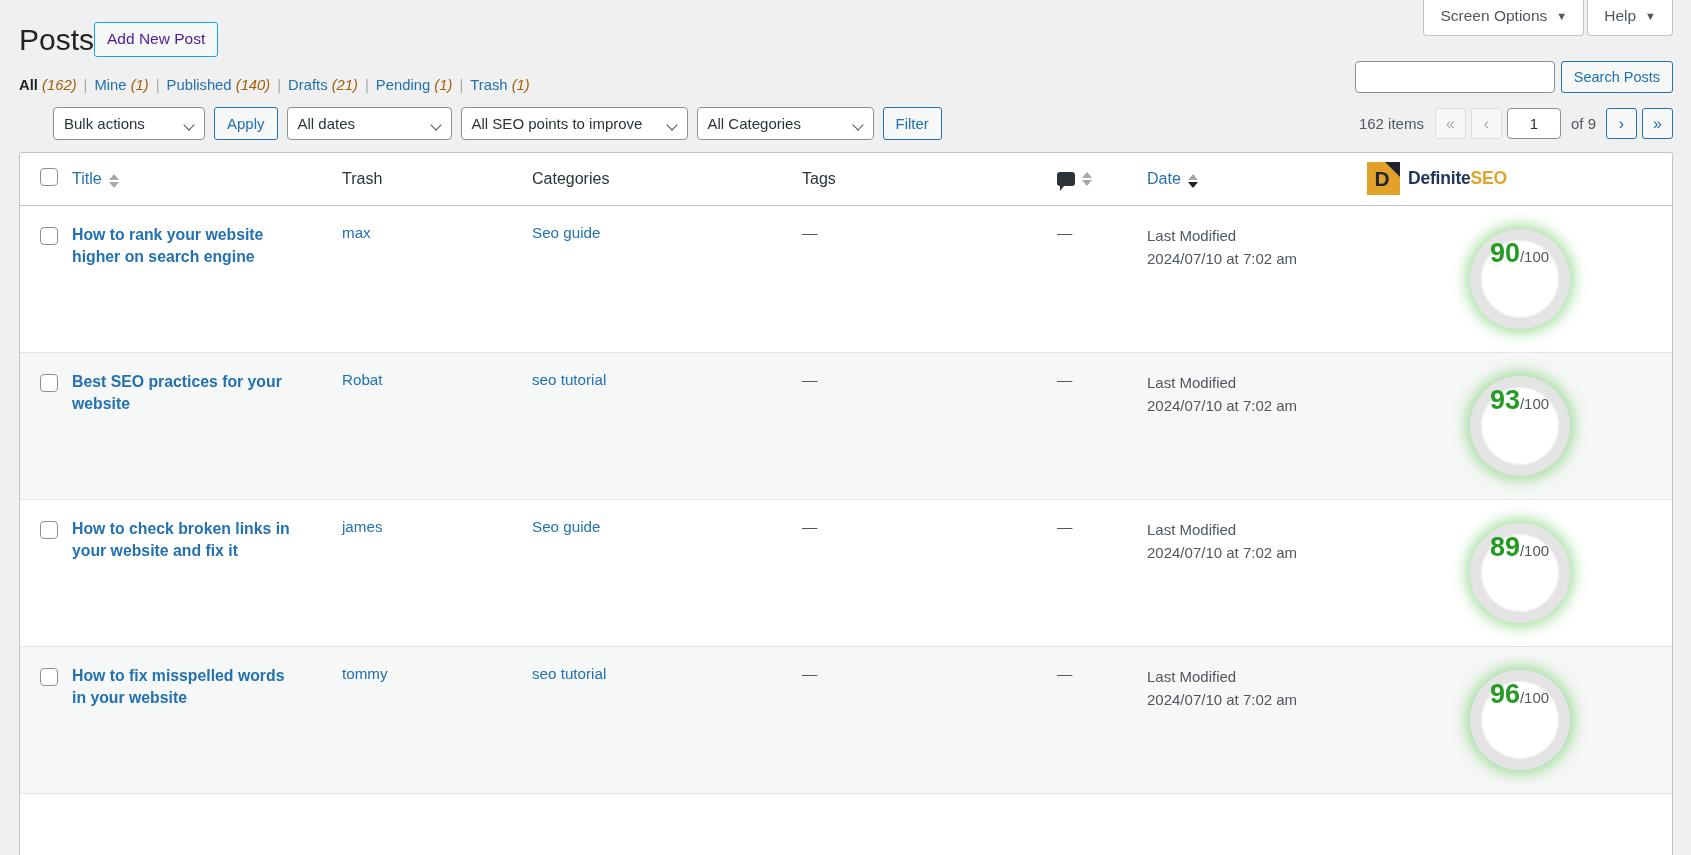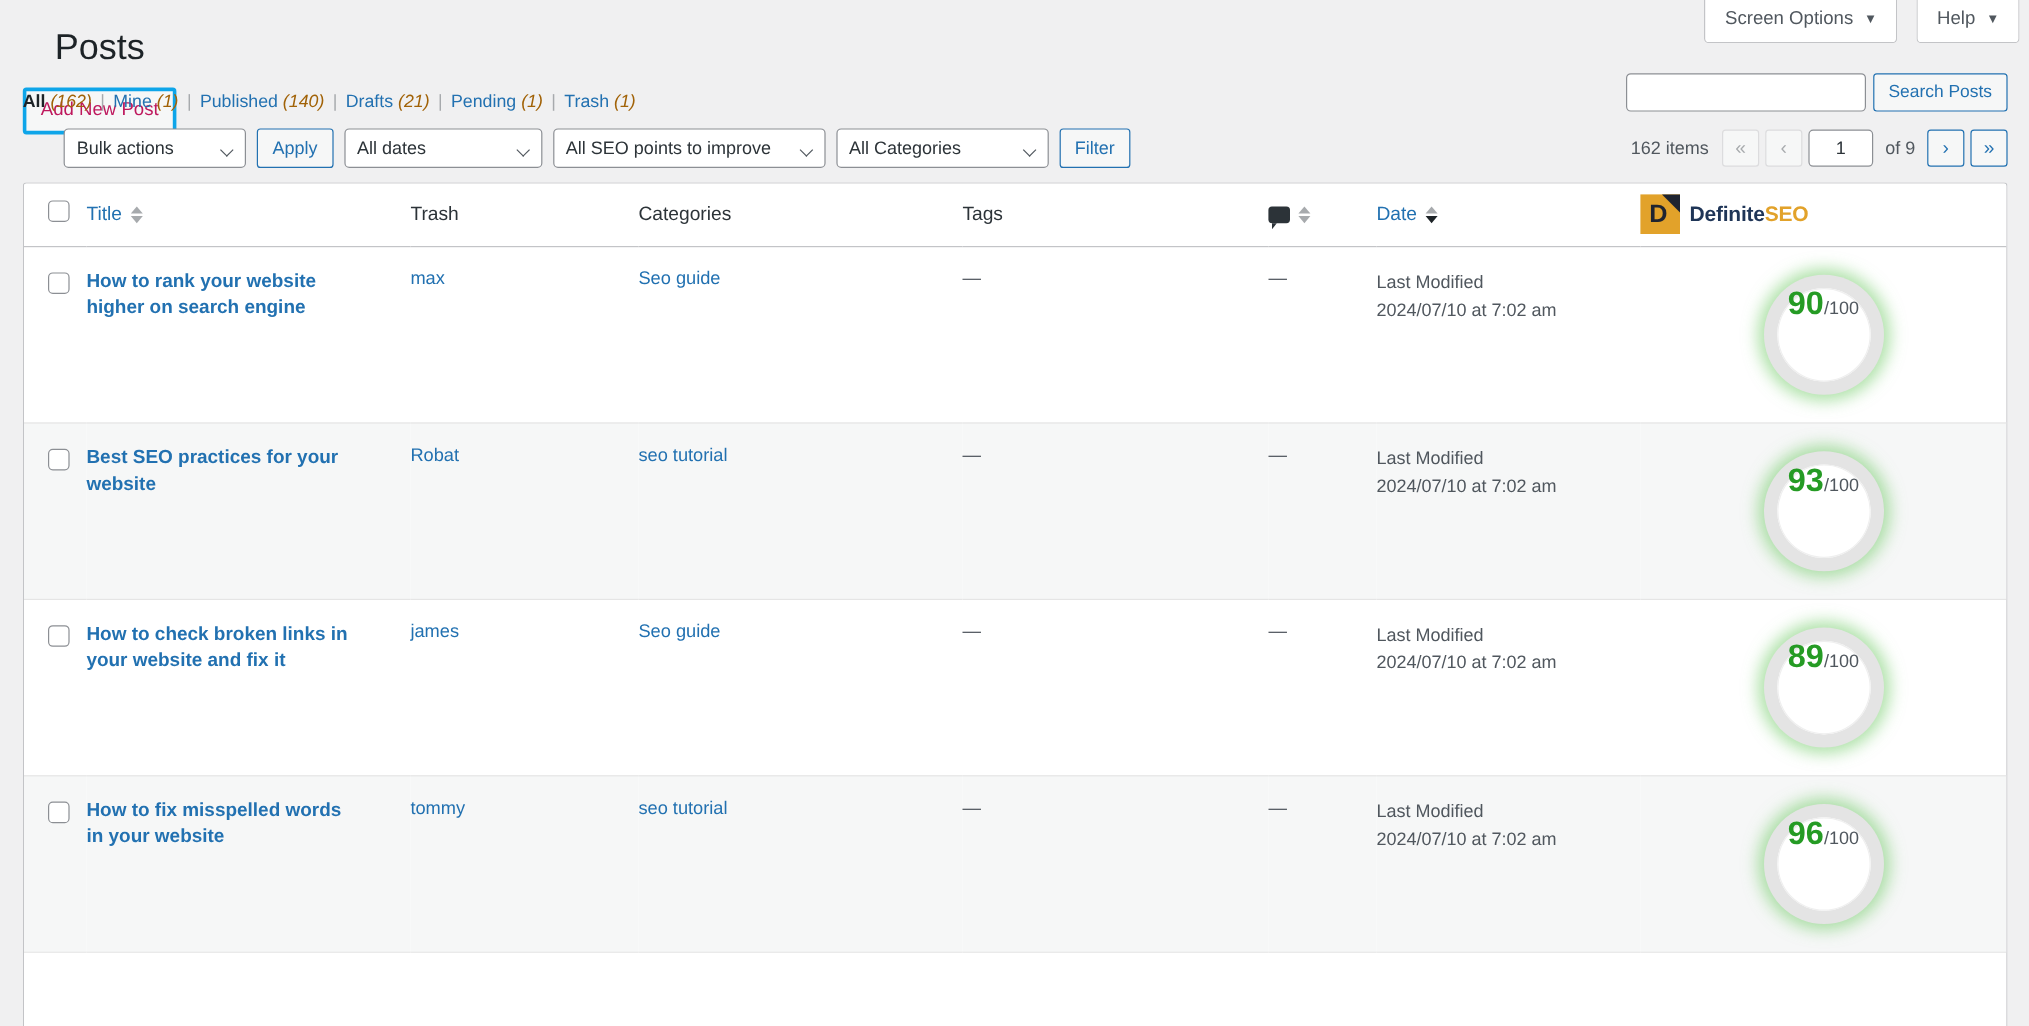--- a/index.html
+++ b/index.html
@@ -7,51 +7,51 @@
     width: 1691px; height: 855px;
     background: #f0f0f1;
     font-family: "Liberation Sans", sans-serif;
     color: #3c434a;
     overflow: hidden;
   }
   body { position: relative; }
 
   
   .top-tabs {
-    position: absolute; top: 0; right: 8px;
-    display: flex; gap: 16px; align-items: flex-start;
+    position: absolute; top: 0; right: 18px;
+    display: flex; gap: 3px; align-items: flex-start;
   }
   .tab-btn {
     background: #fff;
     border: 1px solid #c3c4c7;
     border-top: none;
     border-radius: 0 0 4px 4px;
     padding: 7px 16px 9px 16px;
     font-size: 15.5px;
     color: #50575e;
     display: flex; align-items: center; gap: 9px;
     cursor: pointer;
     line-height: 1.2;
   }
   .caret { font-size: 11px; color: #50575e; }
 
   
   .title-row {
     position: absolute; top: 20px; left: 19px;
-    display: flex; align-items: center; gap: 14px; flex-direction: column;
+    display: flex; align-items: center; gap: 0;
   }
   .page-title {
     font-size: 30px;
     font-weight: 400;
     color: #1d2327;
     line-height: 1.3;
   }
   .add-new {
-    border: 3px solid #0ea5e9;
-    color: #be185d;
+    border: 1px solid #0ea5e9;
+    color: #4c1d95;
     background: #f6f7f7;
     border-radius: 3px;
     padding: 6px 12px 7px 12px;
     font-size: 15.5px;
     cursor: pointer;
     line-height: 1.3;
   }
 
   
   .status-links {
@@ -197,21 +197,21 @@
   }
   .col-cb     { width: 52px; }
   .col-title  { width: 270px; }
   .col-author { width: 190px; }
   .col-cats   { width: 270px; }
   .col-tags   { width: 255px; }
   .col-com    { width: 90px; }
   .col-date   { width: 220px; }
   .col-seo    { width: auto; }
 
-  .th-inner { display: flex; align-items: center; gap: 7px; }
+  .th-inner { display: flex; align-items: flex-end; gap: 7px; }
   .sortable-link { color: #2271b1; text-decoration: none; cursor: pointer; }
 
   .sort-arrows {
     display: inline-flex; flex-direction: column;
     gap: 2px; line-height: 0;
   }
   .arrow-up, .arrow-dn {
     width: 0; height: 0;
     border-left: 5px solid transparent;
     border-right: 5px solid transparent;

